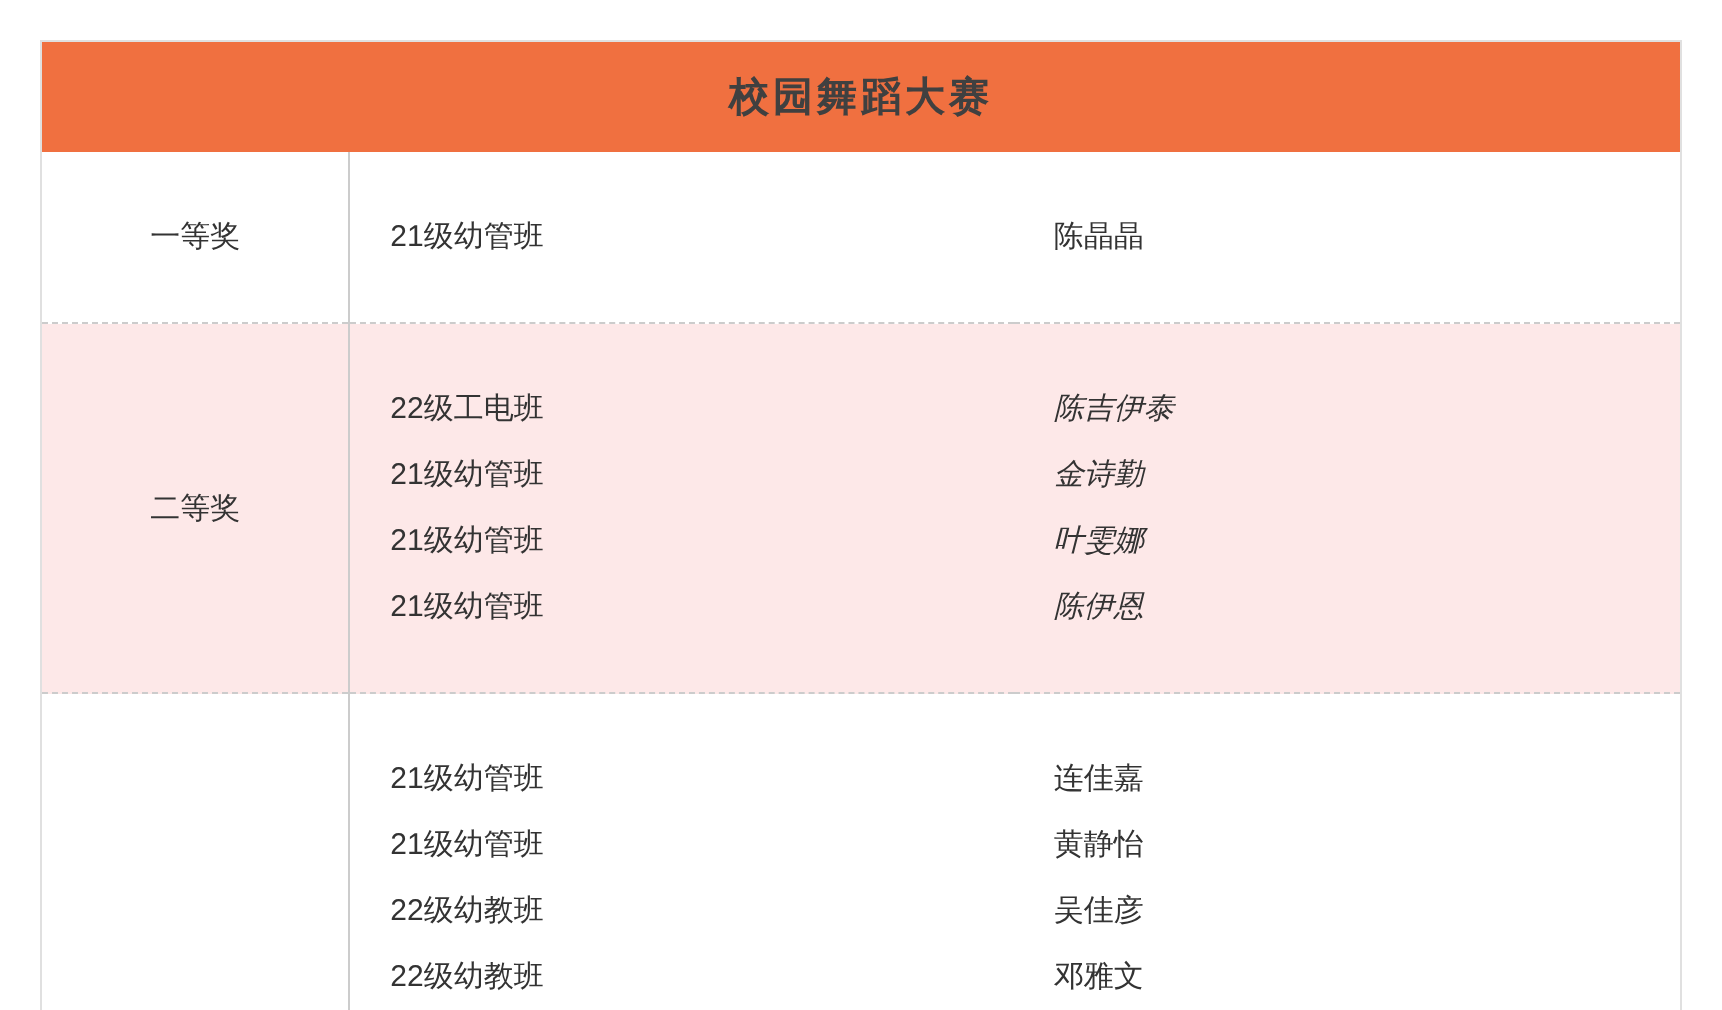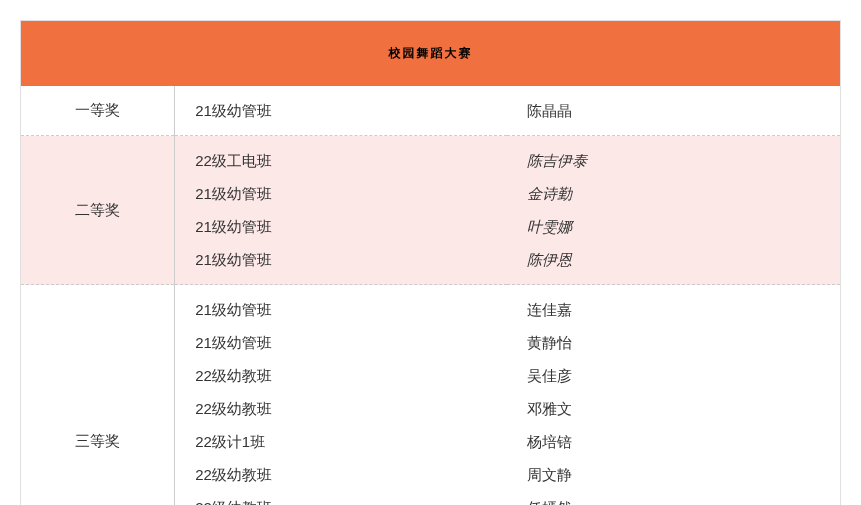--- a/index.html
+++ b/index.html
@@ -12,34 +12,34 @@
       min-height: 100vh;
       padding: 20px;
     }
     .table-container {
       width: 861px;
       border: 1px solid #e0e0e0;
       background: #fff;
     }
     .table-header {
       background: #f07040;
-      color: #000000;
+      color: #404040;
       text-align: center;
-      padding: 24px 0;
-      font-size: 12px;
+      padding: 14px 0;
+      font-size: 20px;
       font-weight: bold;
       letter-spacing: 2px;
     }
     .table-body {
       width: 100%;
       border-collapse: collapse;
     }
     .table-body td {
       border-bottom: 1px dashed #ccc;
-      padding: 8px 20px;
+      padding: 26px 20px;
       vertical-align: middle;
       font-size: 15px;
       color: #333;
     }
     .col-prize {
       width: 160px;
       text-align: center;
       border-right: 1px solid #ccc;
       font-size: 16px;
       font-weight: normal;

